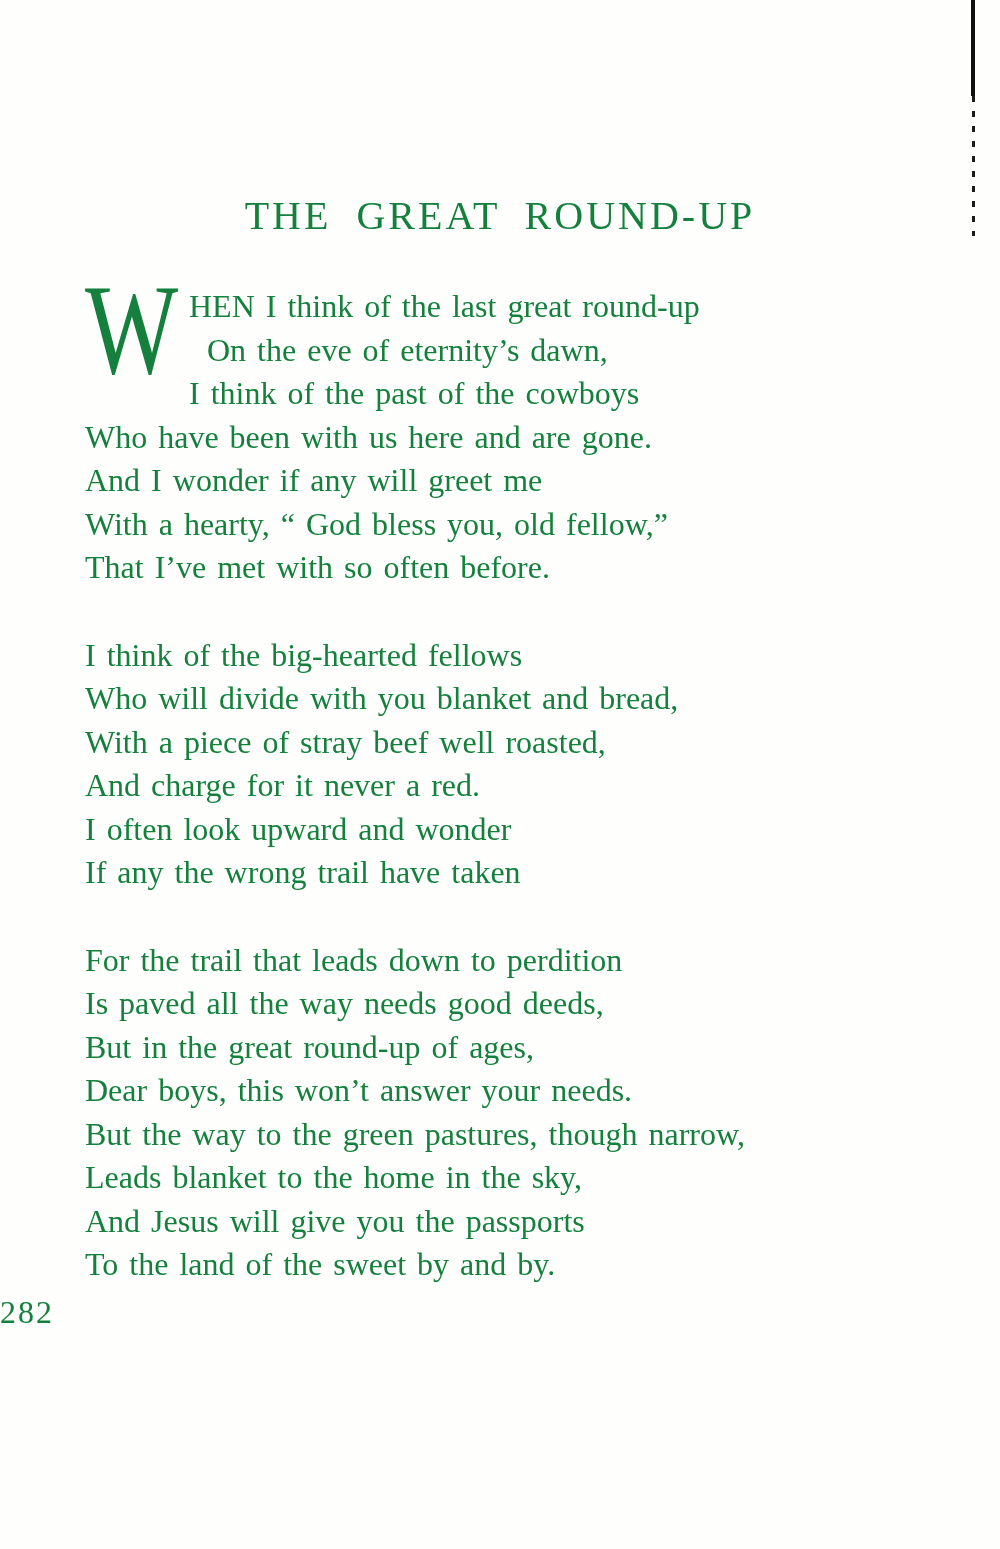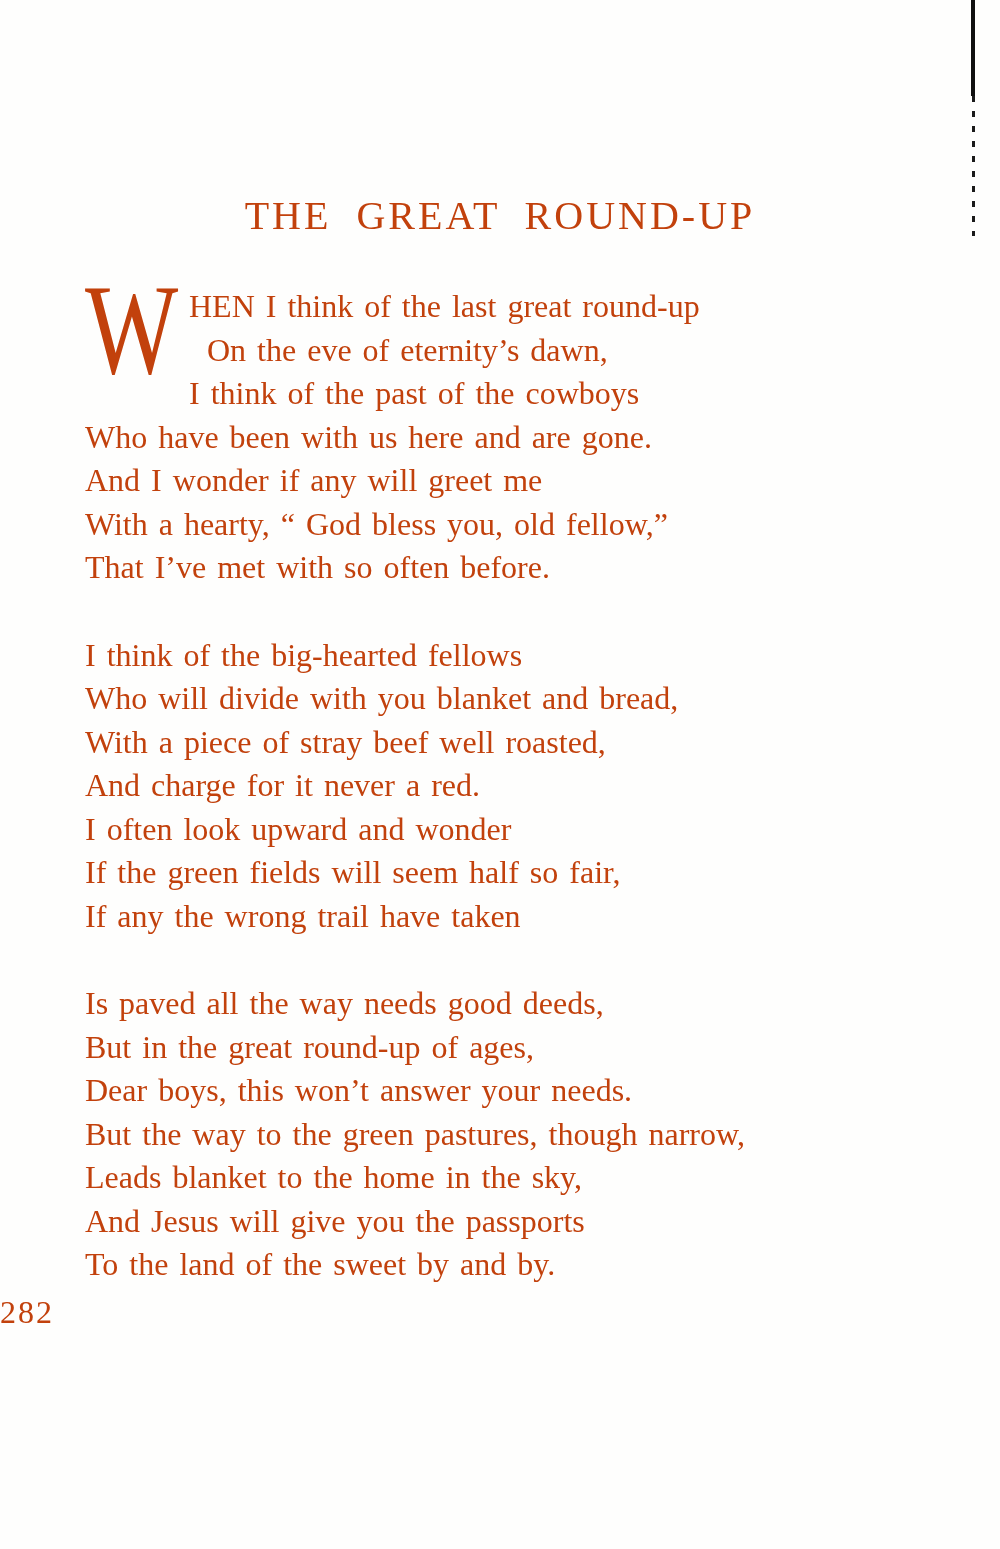--- a/index.html
+++ b/index.html
@@ -2,21 +2,21 @@
 <html><head>
 <meta charset="utf-8">
 <style>
   html, body { margin: 0; padding: 0; }
   .page {
     position: relative;
     width: 1000px;
     height: 1549px;
     background: #fefefd;
     font-family: "Liberation Serif", "DejaVu Serif", serif;
-    color: #c2410c;
+    color: #15803d;
     overflow: hidden;
   }
   .title {
     margin: 0;
     padding-top: 192px;
     text-align: center;
     font-size: 40px;
     font-weight: normal;
     letter-spacing: 3px;
     word-spacing: 12px;
@@ -86,25 +86,25 @@
       <div class="line">With a hearty, “ God bless you, old fellow,”</div>
       <div class="line">That I’ve met with so often before.</div>
     </div>
 
     <div class="stanza">
       <div class="line">I think of the big-hearted fellows</div>
       <div class="line">Who will divide with you blanket and bread,</div>
       <div class="line">With a piece of stray beef well roasted,</div>
       <div class="line">And charge for it never a red.</div>
       <div class="line">I often look upward and wonder</div>
-      <div class="line">If the green fields will seem half so fair,</div>
       <div class="line">If any the wrong trail have taken</div>
     </div>
 
     <div class="stanza">
+      <div class="line">For the trail that leads down to perdition</div>
       <div class="line">Is paved all the way needs good deeds,</div>
       <div class="line">But in the great round-up of ages,</div>
       <div class="line">Dear boys, this won’t answer your needs.</div>
       <div class="line">But the way to the green pastures, though narrow,</div>
       <div class="line">Leads blanket to the home in the sky,</div>
       <div class="line">And Jesus will give you the passports</div>
       <div class="line">To the land of the sweet by and by.</div>
     </div>
   </div>
 

